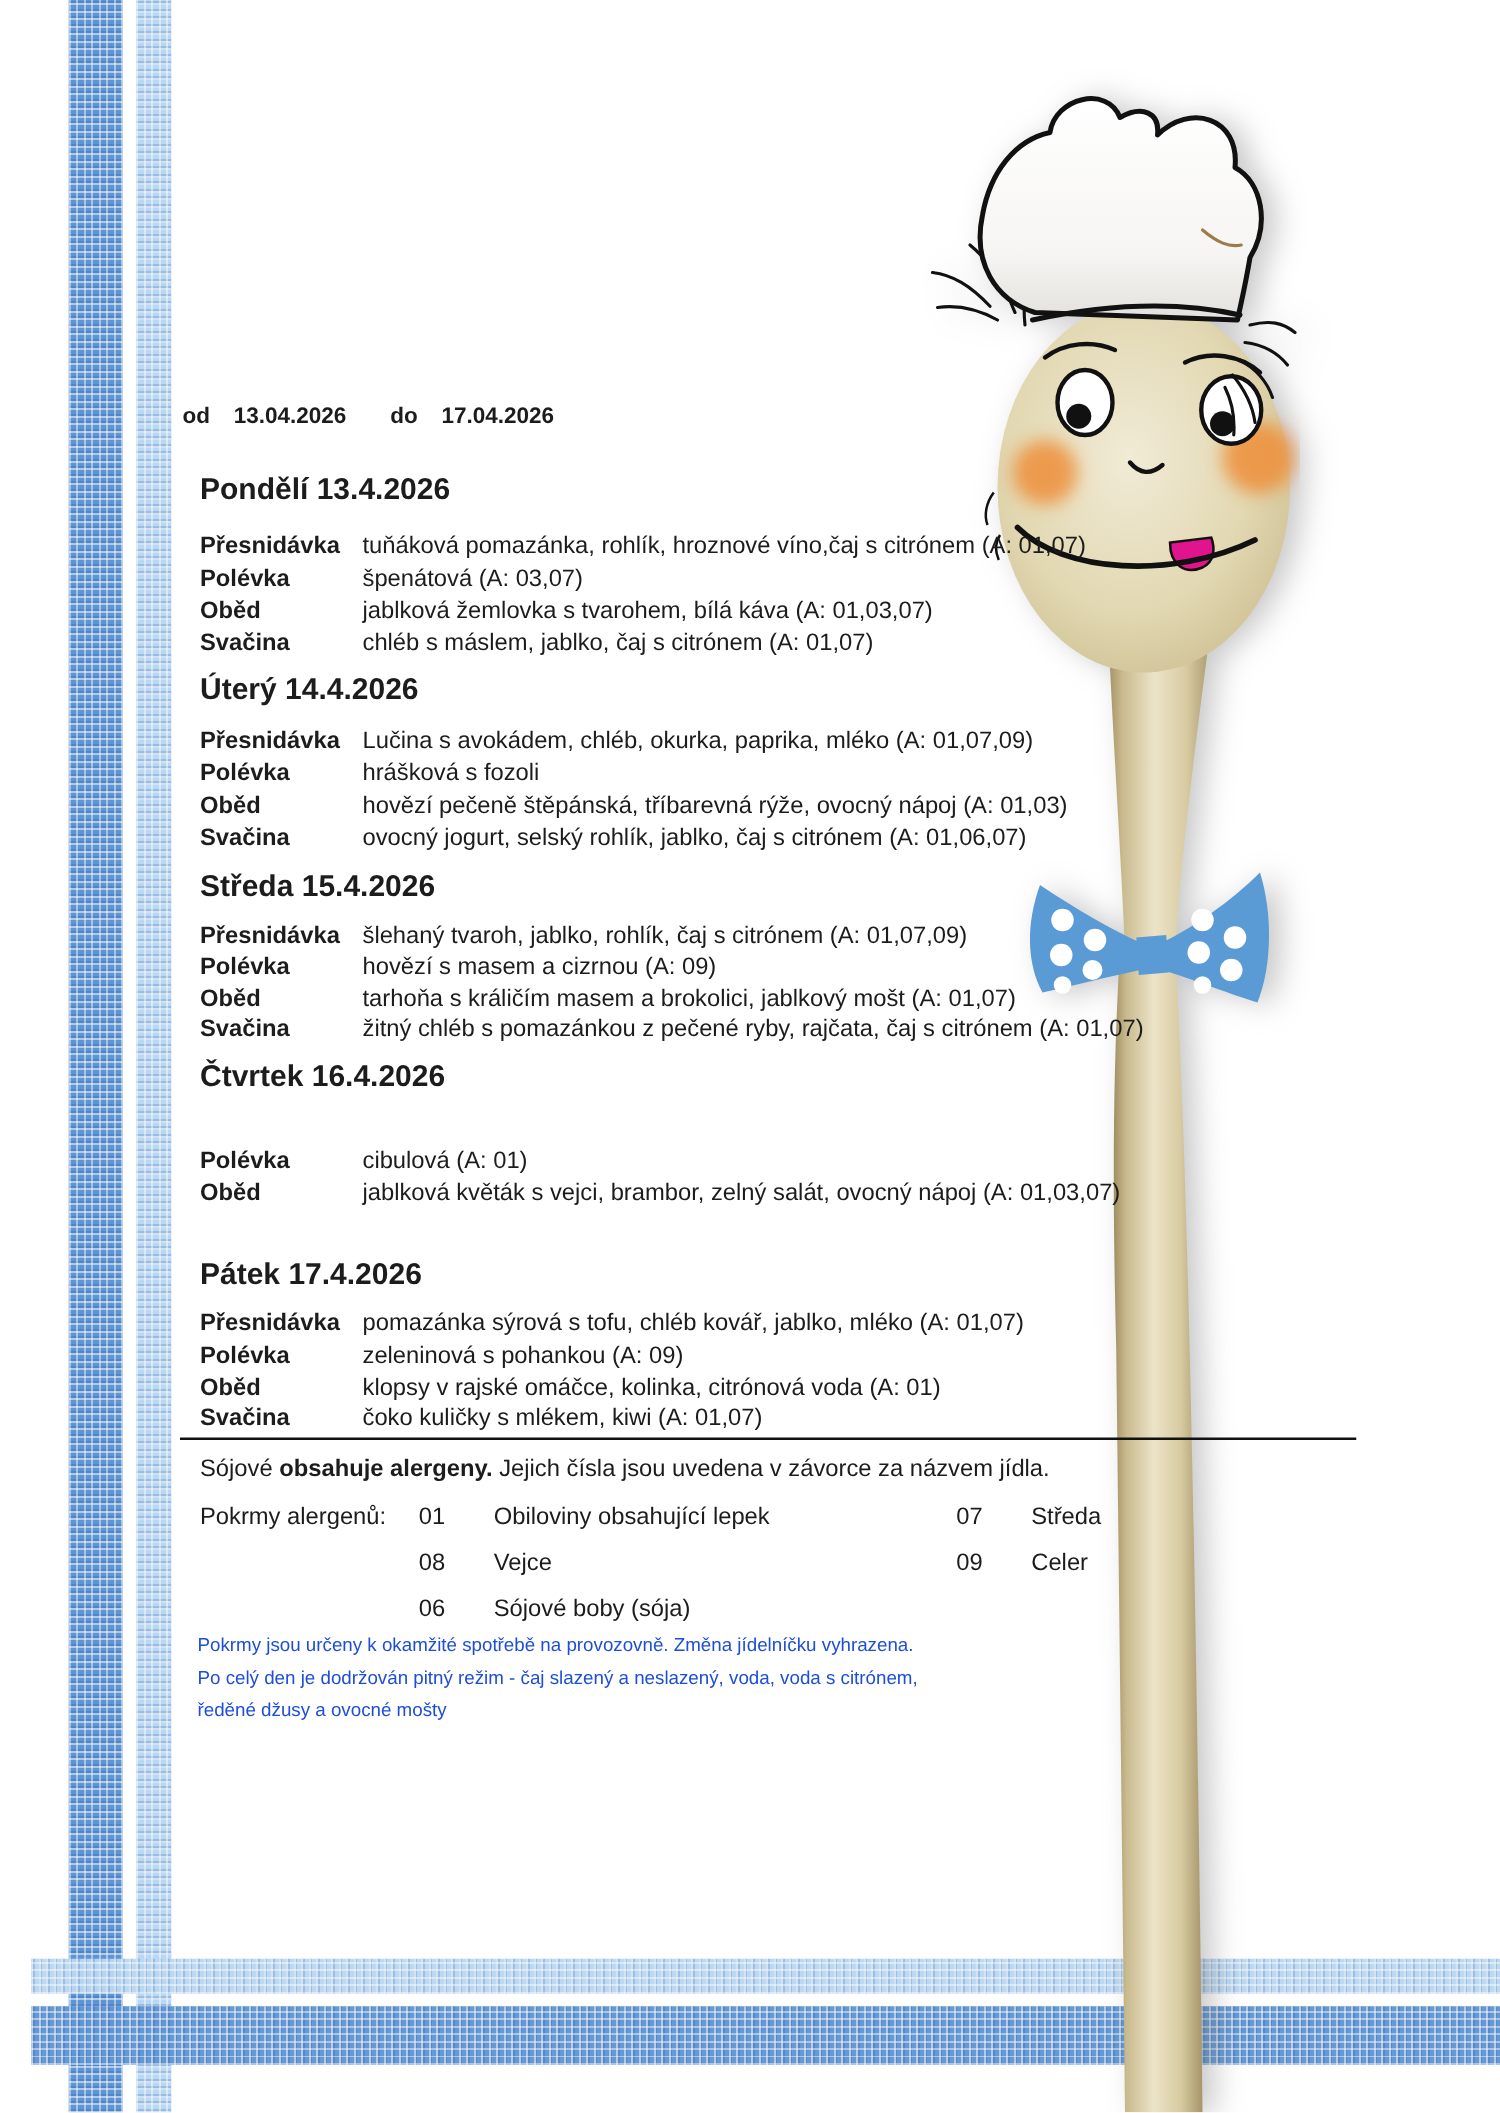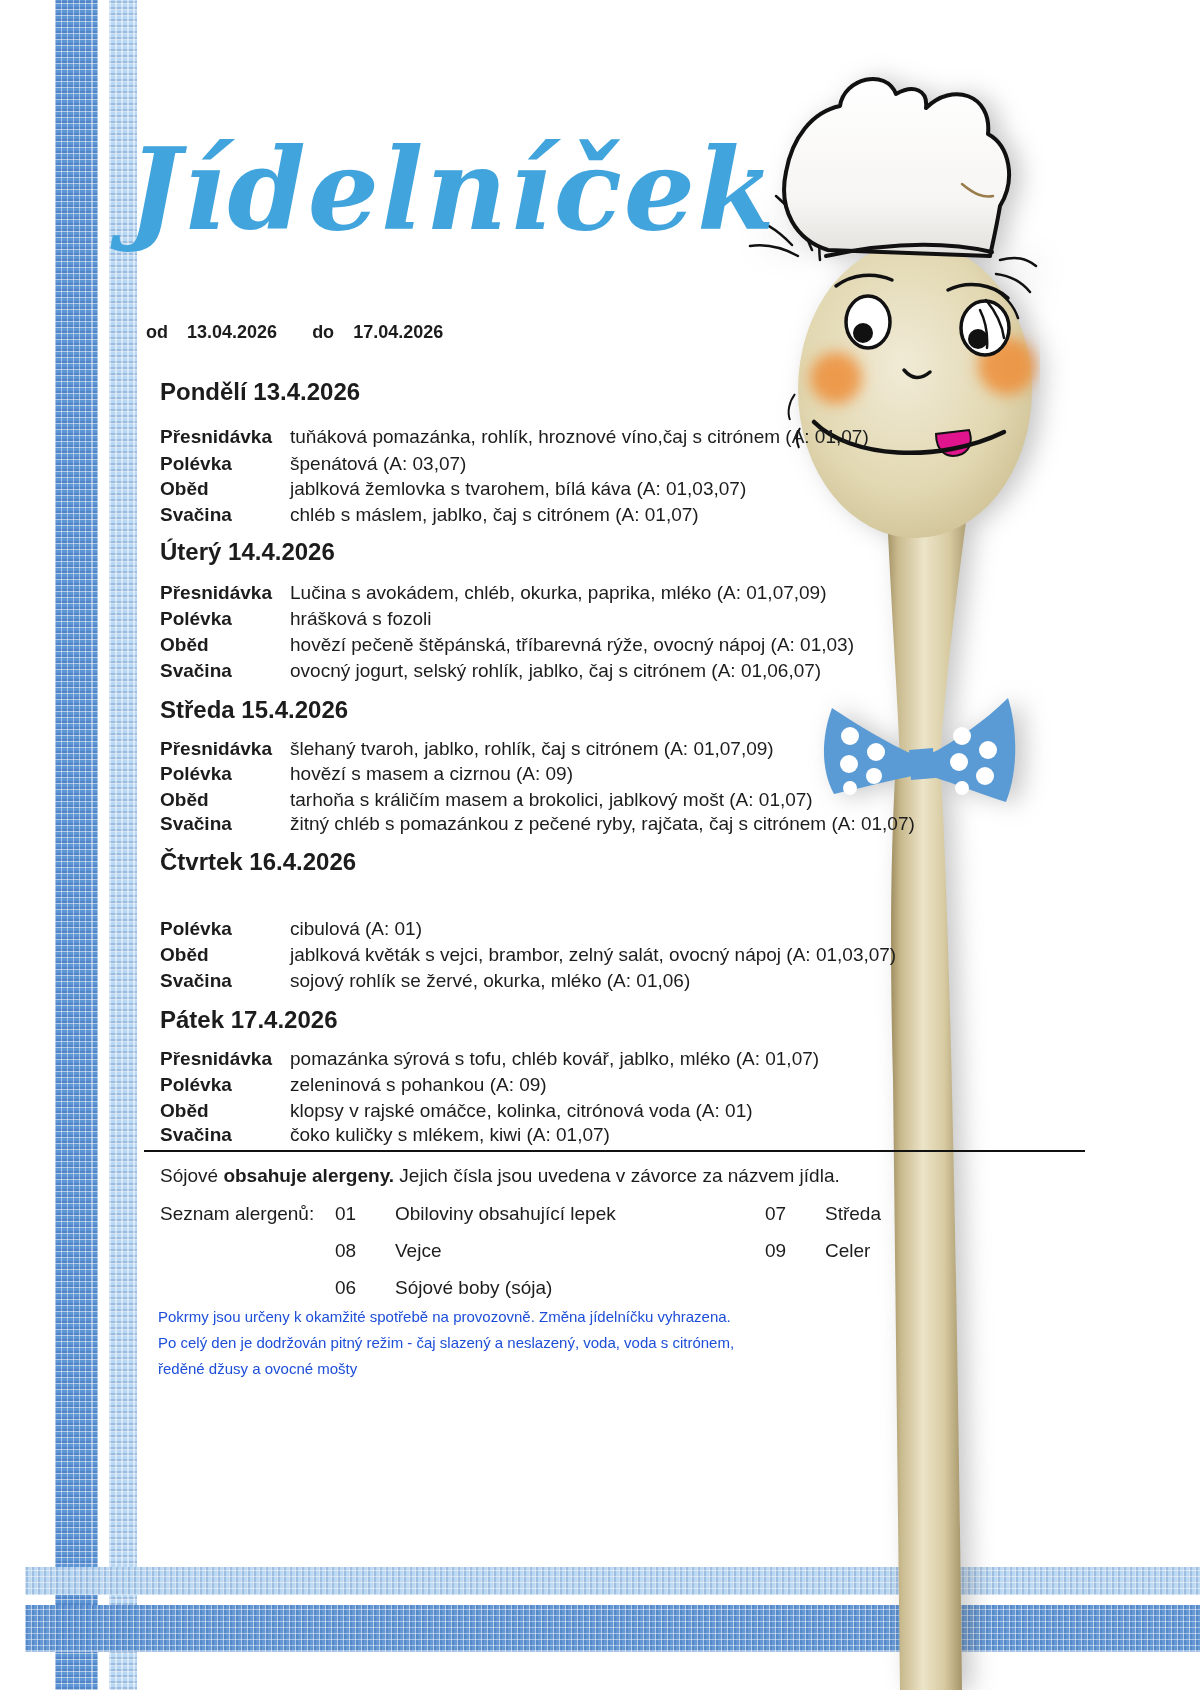--- a/index.html
+++ b/index.html
@@ -135,23 +135,20 @@
           <circle cx="150" cy="728" r="7"></circle>
         <circle cx="262" cy="676" r="9"></circle>
           <circle cx="288" cy="690" r="9"></circle>
           <circle cx="259" cy="702" r="9"></circle>
         <circle cx="285" cy="716" r="9"></circle>
           <circle cx="262" cy="728" r="7"></circle>
       </g>
     </g>
   </svg>
 
-  <div class="title">
-    <span style="color:#41a4dd;">Jídelníček</span>
-  </div>
 
   <div class="daterange">
     <span class="seg">od</span>
     <span>13.04.2026</span>
     <span class="seg2">do</span>
     <span>17.04.2026</span>
   </div>
 
   <h2 class="dayhead" style="top:378px">Pondělí 13.4.2026</h2>
   <div class="row" style="top:426px"><span class="lbl">Přesnidávka</span><span class="dish">tuňáková pomazánka, rohlík, hroznové víno,čaj s citrónem  (A: 01,07)</span></div>
@@ -167,34 +164,33 @@
 
   <h2 class="dayhead" style="top:696px">Středa 15.4.2026</h2>
   <div class="row" style="top:738px"><span class="lbl">Přesnidávka</span><span class="dish">šlehaný tvaroh, jablko, rohlík, čaj s citrónem  (A: 01,07,09)</span></div>
   <div class="row" style="top:763px"><span class="lbl">Polévka</span><span class="dish">hovězí s masem a cizrnou  (A: 09)</span></div>
   <div class="row" style="top:789px"><span class="lbl">Oběd</span><span class="dish">tarhoňa s králičím masem a brokolici, jablkový mošt  (A: 01,07)</span></div>
   <div class="row" style="top:813px"><span class="lbl">Svačina</span><span class="dish">žitný chléb s pomazánkou z pečené ryby, rajčata, čaj s citrónem  (A: 01,07)</span></div>
 
   <h2 class="dayhead" style="top:848px">Čtvrtek 16.4.2026</h2>
   <div class="row" style="top:918px"><span class="lbl">Polévka</span><span class="dish">cibulová  (A: 01)</span></div>
   <div class="row" style="top:944px"><span class="lbl">Oběd</span><span class="dish">jablková květák s vejci, brambor, zelný salát, ovocný nápoj  (A: 01,03,07)</span></div>
-  <div class="row" style="top:970px"><span class="lbl">Svačina</span><span class="dish">sojový rohlík se žervé, okurka, mléko  (A: 01,06)</span></div>
 
   <h2 class="dayhead" style="top:1006px">Pátek 17.4.2026</h2>
   <div class="row" style="top:1048px"><span class="lbl">Přesnidávka</span><span class="dish">pomazánka sýrová s tofu, chléb kovář, jablko, mléko  (A: 01,07)</span></div>
   <div class="row" style="top:1074px"><span class="lbl">Polévka</span><span class="dish">zeleninová s pohankou  (A: 09)</span></div>
   <div class="row" style="top:1100px"><span class="lbl">Oběd</span><span class="dish">klopsy v rajské omáčce, kolinka, citrónová voda  (A: 01)</span></div>
   <div class="row" style="top:1124px"><span class="lbl">Svačina</span><span class="dish">čoko kuličky s mlékem, kiwi  (A: 01,07)</span></div>
 
   <div class="divider"></div>
   <div class="note">
     <span>Sójové </span><span style="font-weight:bold">obsahuje alergeny.</span><span>  Jejich čísla jsou uvedena v závorce za názvem jídla.</span>
   </div>
 
-  <div class="alg-row alg-label" style="top:1203px">Seznam alergenů:</div>
+  <div class="alg-row alg-label" style="top:1203px">Pokrmy alergenů:</div>
   <div class="alg-row alg-code1" style="top:1203px">01</div>
   <div class="alg-row alg-name1" style="top:1203px">Obiloviny obsahující lepek</div>
   <div class="alg-row alg-code2" style="top:1203px">07</div>
   <div class="alg-row alg-name2" style="top:1203px">Středa</div>
 
   <div class="alg-row alg-code1" style="top:1240px">08</div>
   <div class="alg-row alg-name1" style="top:1240px">Vejce</div>
   <div class="alg-row alg-code2" style="top:1240px">09</div>
   <div class="alg-row alg-name2" style="top:1240px">Celer</div>
 

